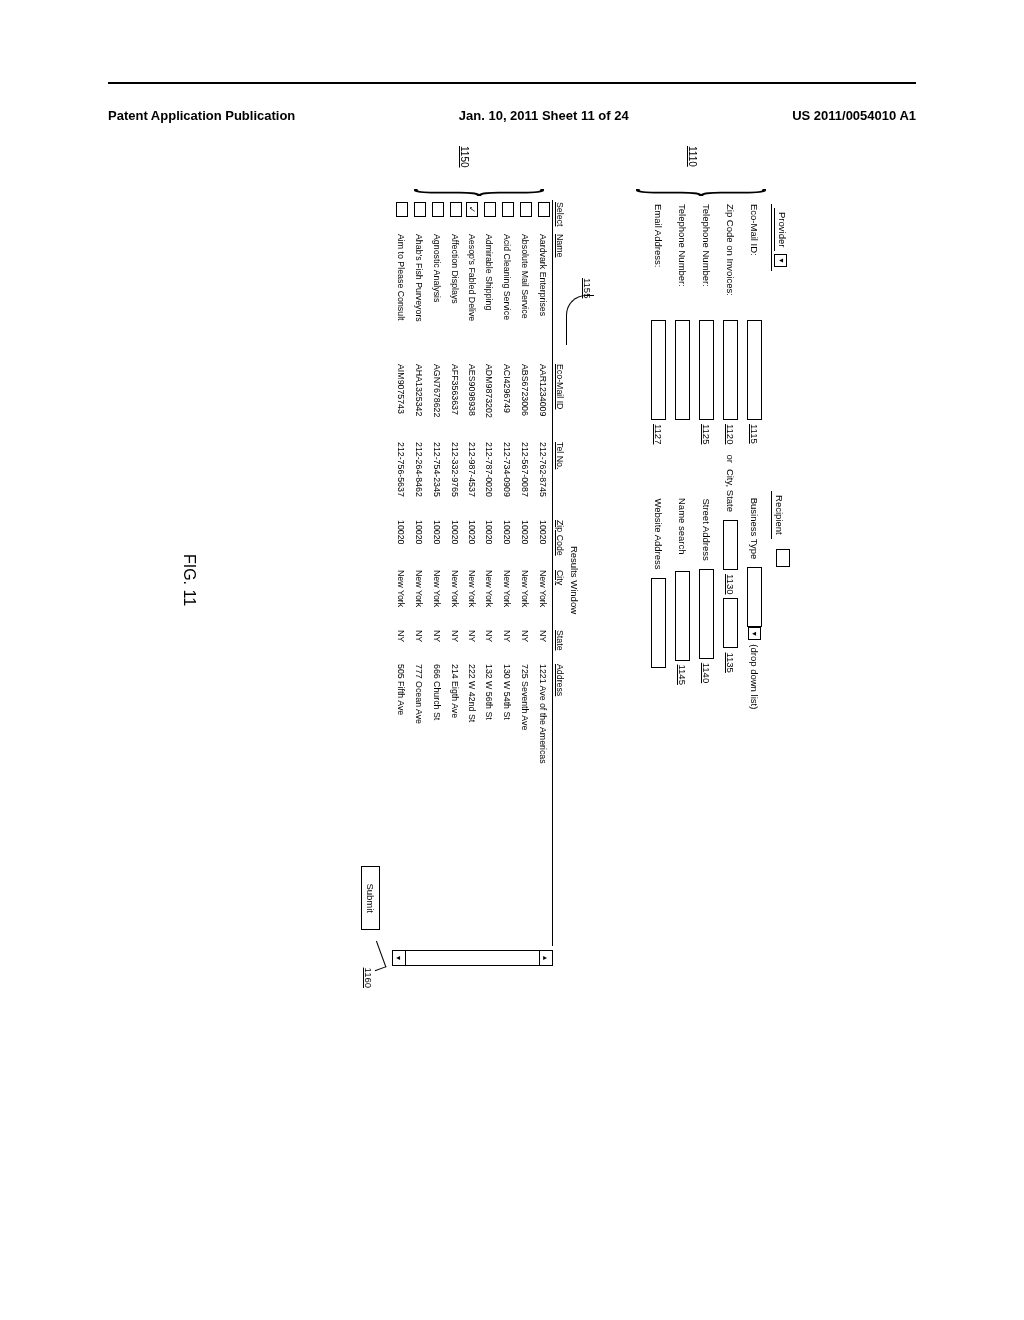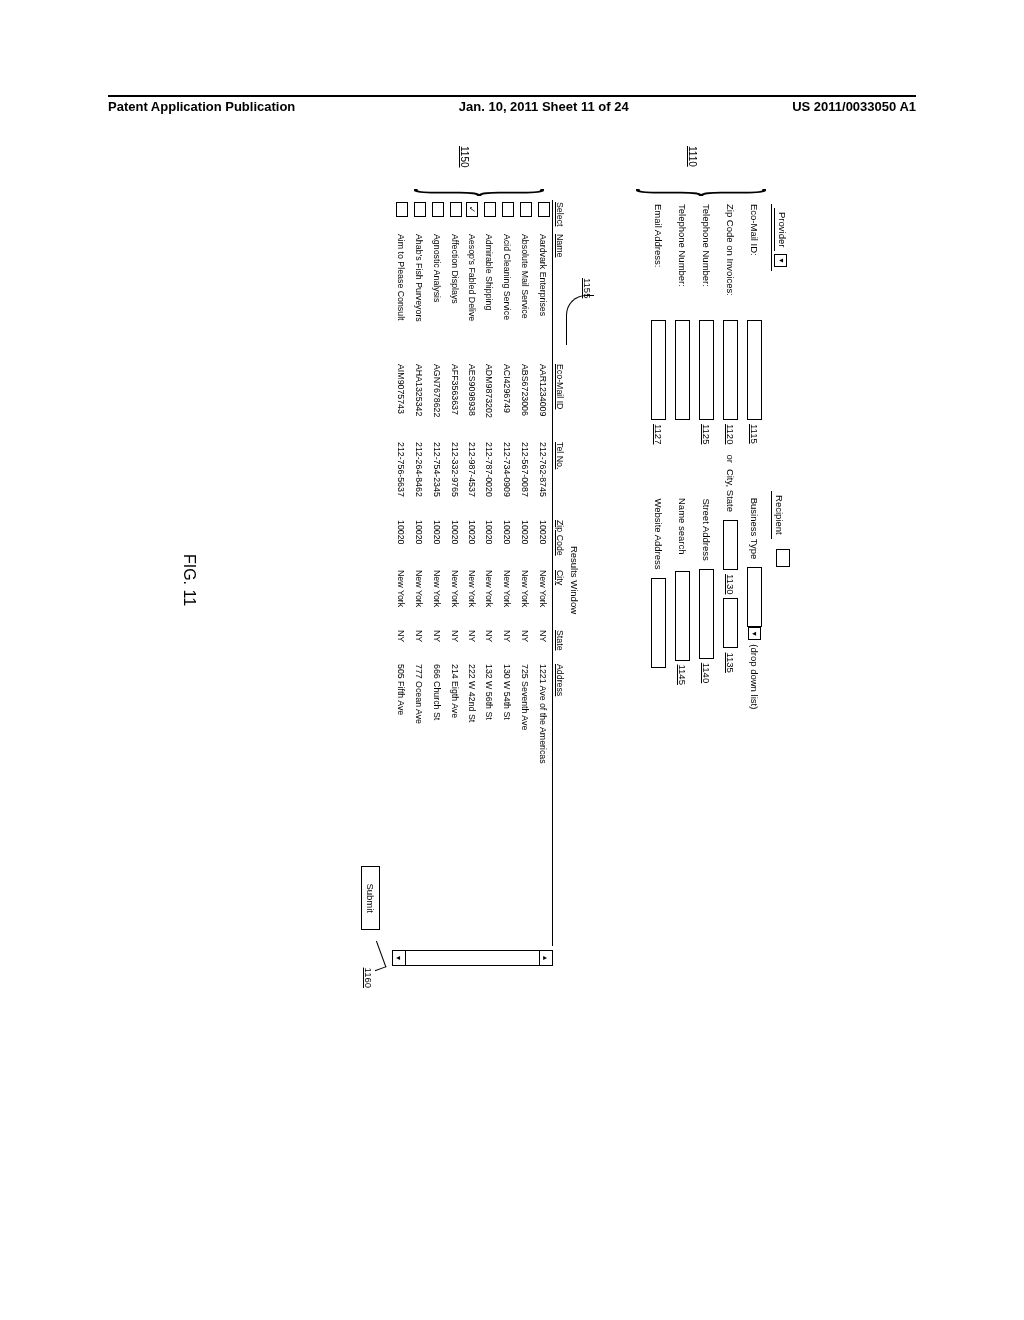--- a/index.html
+++ b/index.html
@@ -10,26 +10,25 @@
     background: #fff;
     position: relative;
     font-size: 12px;
   }
   .page-header {
     position: absolute;
     top: 82px;
     left: 108px;
     right: 108px;
     border-top: 2px solid #000;
-    padding-top: 2px;
+    padding-top: 24px;
     display: flex;
     justify-content: space-between;
     font-size: 13px;
     font-weight: bold;
-    margin-top: 13px;
   }
   .figure-wrap {
     position: absolute;
     top: 200px;
     left: 160px;
     width: 700px;
     height: 760px;
     transform: rotate(90deg);
     transform-origin: center center;
   }
@@ -157,21 +156,21 @@
     border-right: 1px solid #000;
     transform: rotate(-20deg);
   }
 </style>
 </head>
 <body>
 
 <div class="page-header">
   <span>Patent Application Publication</span>
   <span>Jan. 10, 2011  Sheet 11 of 24</span>
-  <span>US 2011/0033050 A1</span>
+  <span>US 2011/0054010 A1</span>
 </div>
 
 <div class="figure-wrap">
   <div class="figure-body">
 
     <div class="panel-top">
       <span class="brace-left" style="top:48px;">}</span>
       <span class="brace-ref" style="top:92px;">1110</span>
 
       <div class="tab-hdrs">

